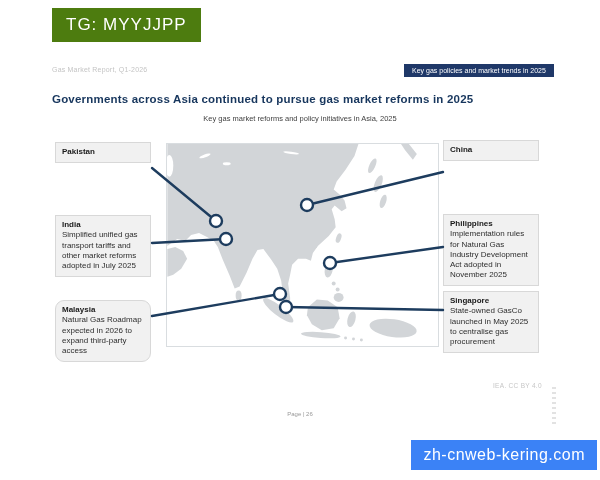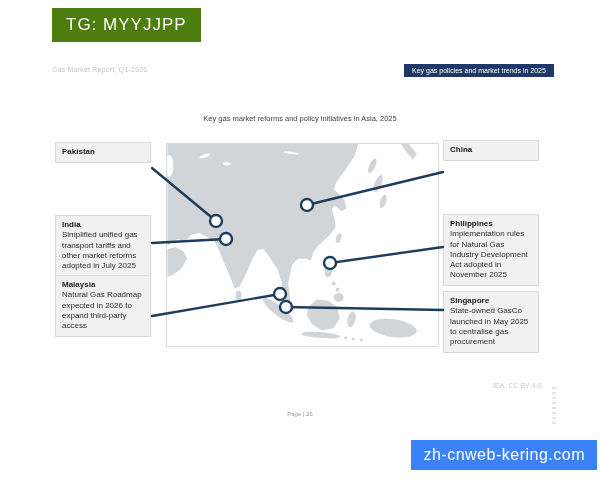--- a/index.html
+++ b/index.html
@@ -60,20 +60,21 @@
 </head>
 <body>
 
 <div id="screen">
 
   <div class="tg-bar">TG: MYYJJPP</div>
 
   <div class="report-label">Gas Market Report, Q1-2026</div>
   <div class="badge">Key gas policies and market trends in 2025</div>
 
+  <h1 class="title">Governments across Asia continued to pursue gas market reforms in 2025</h1>
   <div class="subtitle">Key gas market reforms and policy initiatives in Asia, 2025</div>
 
   <div class="map-box">
     <svg viewBox="0 0 271 202" width="269" height="200">
       <g fill="#d2d5d8" stroke="none">
 
         <polygon points="0,0 193,0 189,12 180,26 171,38 168,46 174,51 179,57 181,65 176,68 169,62 166,66 169,76 170,84 163,93 152,103 147,110 145,118 140,116 132,116 126,122 124,132 122,141 124,155 124,163 120,165 117,154 115,138 111,126 105,117 97,106 91,107 86,116 80,130 73,144 68,146 63,133 56,117 51,104 47,98 40,94 32,90 24,92 18,98 10,96 4,100 0,103"></polygon>
 
         <polygon points="0,106 8,104 16,108 20,116 14,126 6,132 0,134"></polygon>
 
@@ -112,21 +113,21 @@
     </svg>
   </div>
 
   <div class="callout cl" style="top:142px;">
     <div class="c-country">Pakistan</div>
   </div>
   <div class="callout cl" style="top:215px;">
     <div class="c-country">India</div>
     <div class="c-text">Simplified unified gas transport tariffs and other market reforms adopted in July 2025</div>
   </div>
-  <div class="callout cl" style="top:275px;">
+  <div class="callout cl" style="top:300px;border-radius:9px;">
     <div class="c-country">Malaysia</div>
     <div class="c-text">Natural Gas Roadmap expected in 2026 to expand third-party access</div>
   </div>
 
   <div class="callout cr" style="top:140px;">
     <div class="c-country">China</div>
   </div>
   <div class="callout cr" style="top:214px;">
     <div class="c-country">Philippines</div>
     <div class="c-text">Implementation rules for Natural Gas Industry Development Act adopted in November 2025</div>

